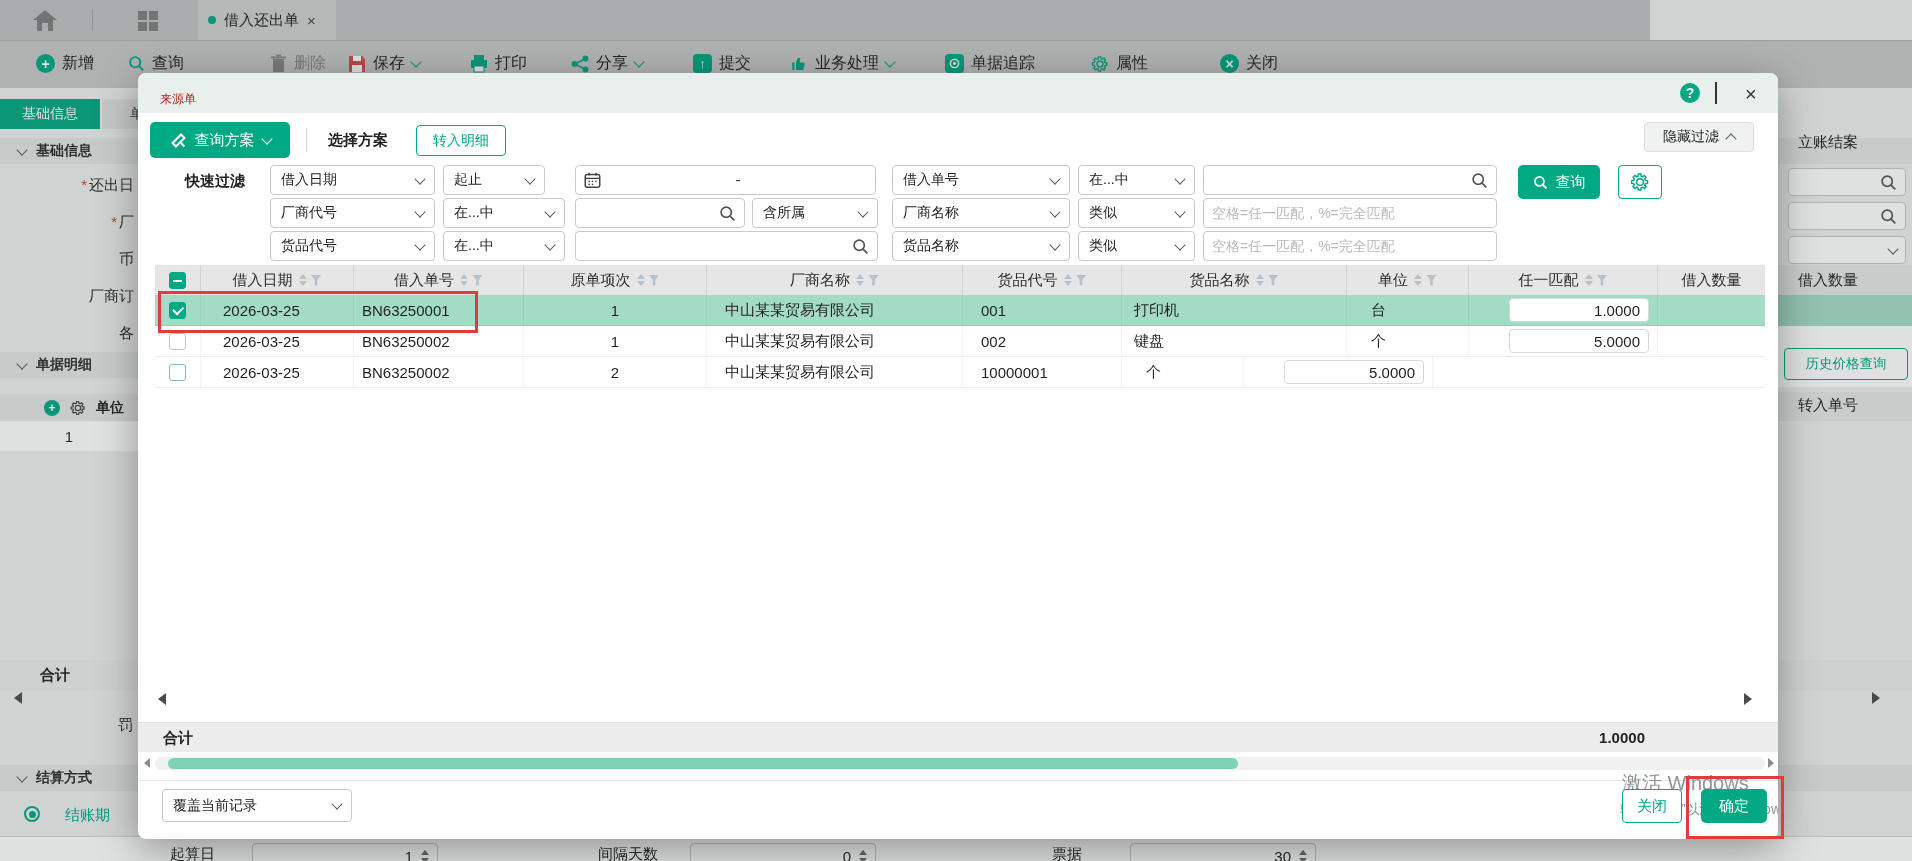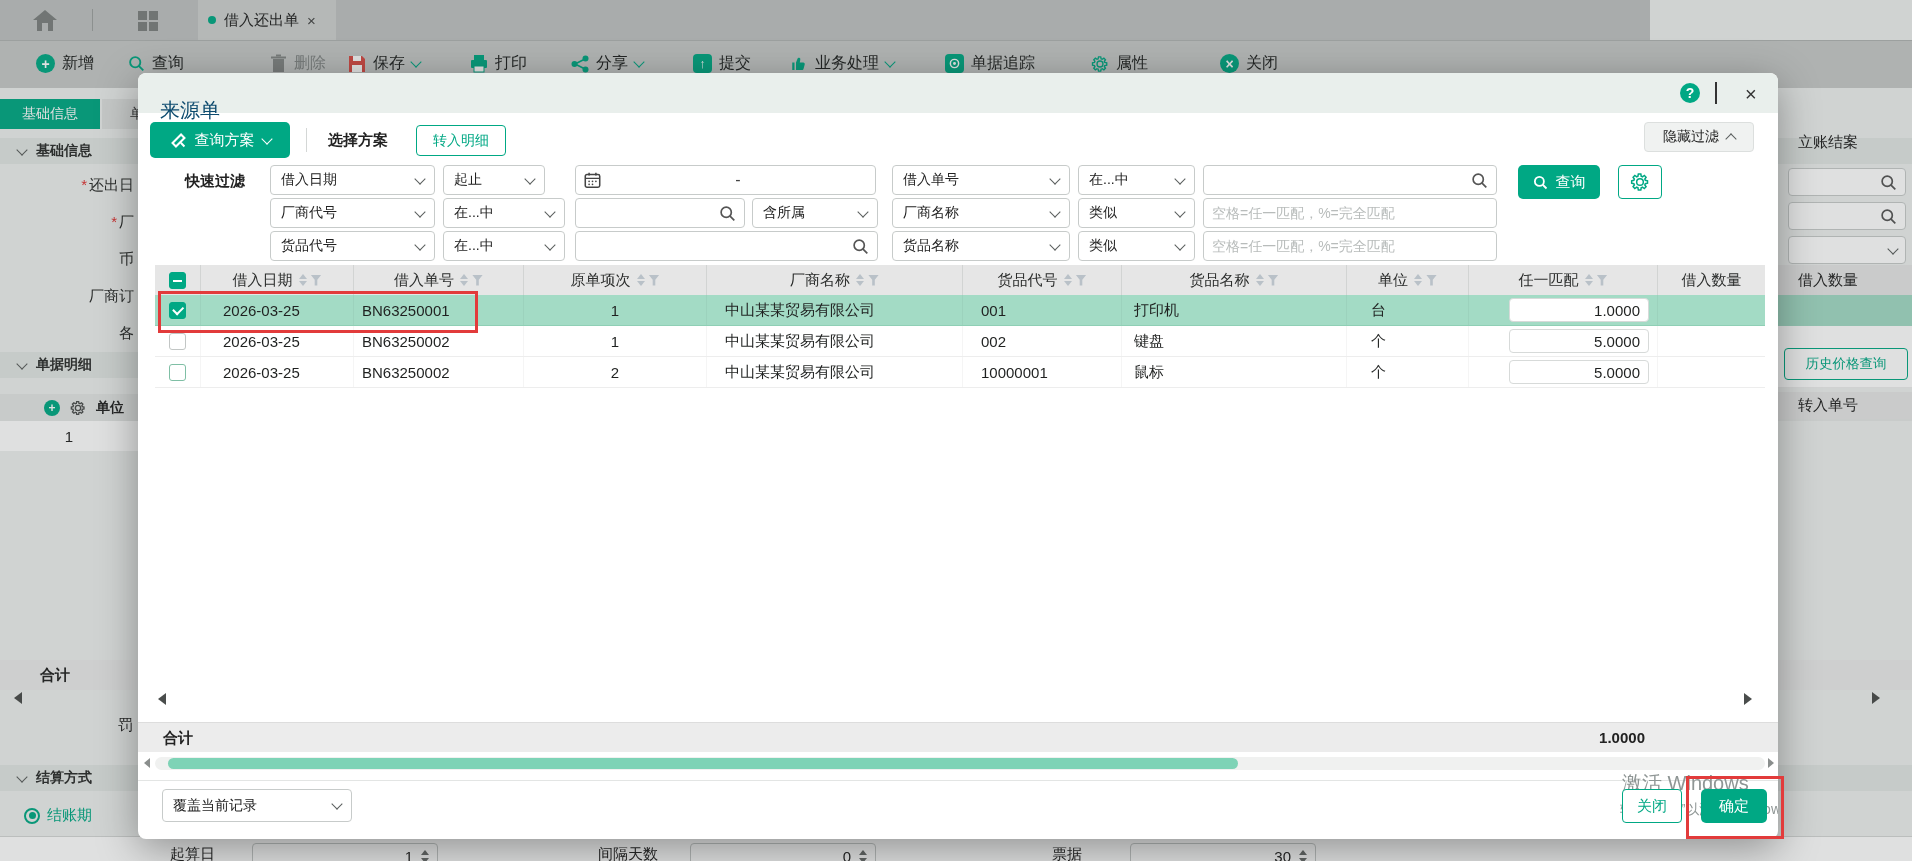--- a/index.html
+++ b/index.html
@@ -221,21 +221,21 @@
   </div>
   <div class="abs" style="left:0;top:421px;width:138px;height:30px;background:#fff;z-index:1;display:flex;align-items:center;justify-content:center;font-size:15px">1</div>
   <div class="abs" style="left:0;top:660px;width:1912px;height:30px;background:#ebebeb;z-index:1;display:flex;align-items:center;padding-left:40px;font-size:15px;font-weight:bold">
       <span>合计</span>
     </div>
   <div class="abs" style="left:118px;top:716px;font-size:15px;z-index:1">罚</div>
   <div class="abs sec-band" style="top:765px">
       <span class="chev"></span>
       <span>结算方式</span>
     </div>
-  <div class="abs" style="left:24px;top:806px;display:flex;align-items:center;gap:7px;z-index:1">
+  <div class="abs" style="left:24px;top:806px;display:flex;gap:25px;z-index:1">
     <span class="radio"></span>
     <span style="color:#00A884;font-size:15px">结账期</span>
   </div>
   <div class="abs tri-l" style="left:14px;top:692px;z-index:1"></div>
   <div class="abs tri-r" style="left:1872px;top:692px;z-index:1"></div>
 
   <div class="abs" style="left:0;top:836px;width:1912px;height:25px;background:#fff;border-top:1px solid #d5d7d6;z-index:1"></div>
   <div class="abs" style="left:170px;top:845px;font-size:15px;z-index:1">起算日</div>
   <div class="abs bg-input" style="left:252px;top:843px;width:186px;height:26px">
       <span>1</span>
@@ -284,21 +284,21 @@
   <div class="abs" style="left:1778px;top:326px;width:134px;height:62px;background:#fff;z-index:1;border-bottom:1px solid #eee"></div>
   <div class="abs btn-outline" style="left:1784px;top:348px;width:124px;height:32px;font-size:13.5px;z-index:1">历史价格查询</div>
   <div class="abs band-gray" style="left:1778px;top:392px;width:134px;height:27px;display:flex;align-items:center;padding-left:20px;font-size:15px;background:#e6e6e6">
       <span>转入单号</span>
     </div>
 
   <div class="abs dim"></div>
 
   <div class="abs modal">
     <div class="abs m-title">
-      <span class="abs" style="left:22px;top:24px;font-size:20px;color:#0c4a6e">来源单</span>
+      <span class="abs" style="left:22px;top:18px;font-size:12px;color:#b91c1c">来源单</span>
       <span class="abs m-ctrl help-circ" style="left:1542px">?</span>
       <span class="abs m-ctrl" style="left:1577px"><span class="max-sq"></span></span>
       <span class="abs m-ctrl" style="left:1607px;font-size:20px">×</span>
     </div>
 
     <div class="abs btn-green" style="left:12px;top:49px;width:140px;height:36px;font-size:15px">
       <svg width="17" height="17" viewBox="0 0 20 20">
           <path d="M3 13 L13 3 l4 4 L7 17 z M13 13 l4 4" stroke="#fff" stroke-width="2.4" fill="none"></path>
         </svg>
       <span>查询方案</span>
@@ -529,21 +529,20 @@
     </div>
     <div class="tr" style="top:284px">
       <div class="td" style="width:46px;justify-content:center">
           <span class="cbx teal-b"></span>
         </div>
       <div class="td" style="width:153px;padding-left:22px">2026-03-25</div>
       <div class="td" style="width:170px;padding-left:8px">BN63250002</div>
       <div class="td" style="width:183px;justify-content:center">2</div>
       <div class="td" style="width:256px;padding-left:18px">中山某某贸易有限公司</div>
       <div class="td" style="width:159px;padding-left:18px">10000001</div>
-      <div class="td" style="width:225px;padding-left:12px">鼠标</div>
       <div class="td" style="width:122px;padding-left:24px">个</div>
       <div class="td" style="width:189px">
           <span class="qty-box">5.0000</span>
         </div>
       <div class="td" style="width:107px;border-right:none"></div>
     </div>
 
     <div class="abs anno" style="left:20px;top:218px;width:320px;height:42px"></div>
 
     <div class="abs tri-l" style="left:20px;top:620px"></div>

